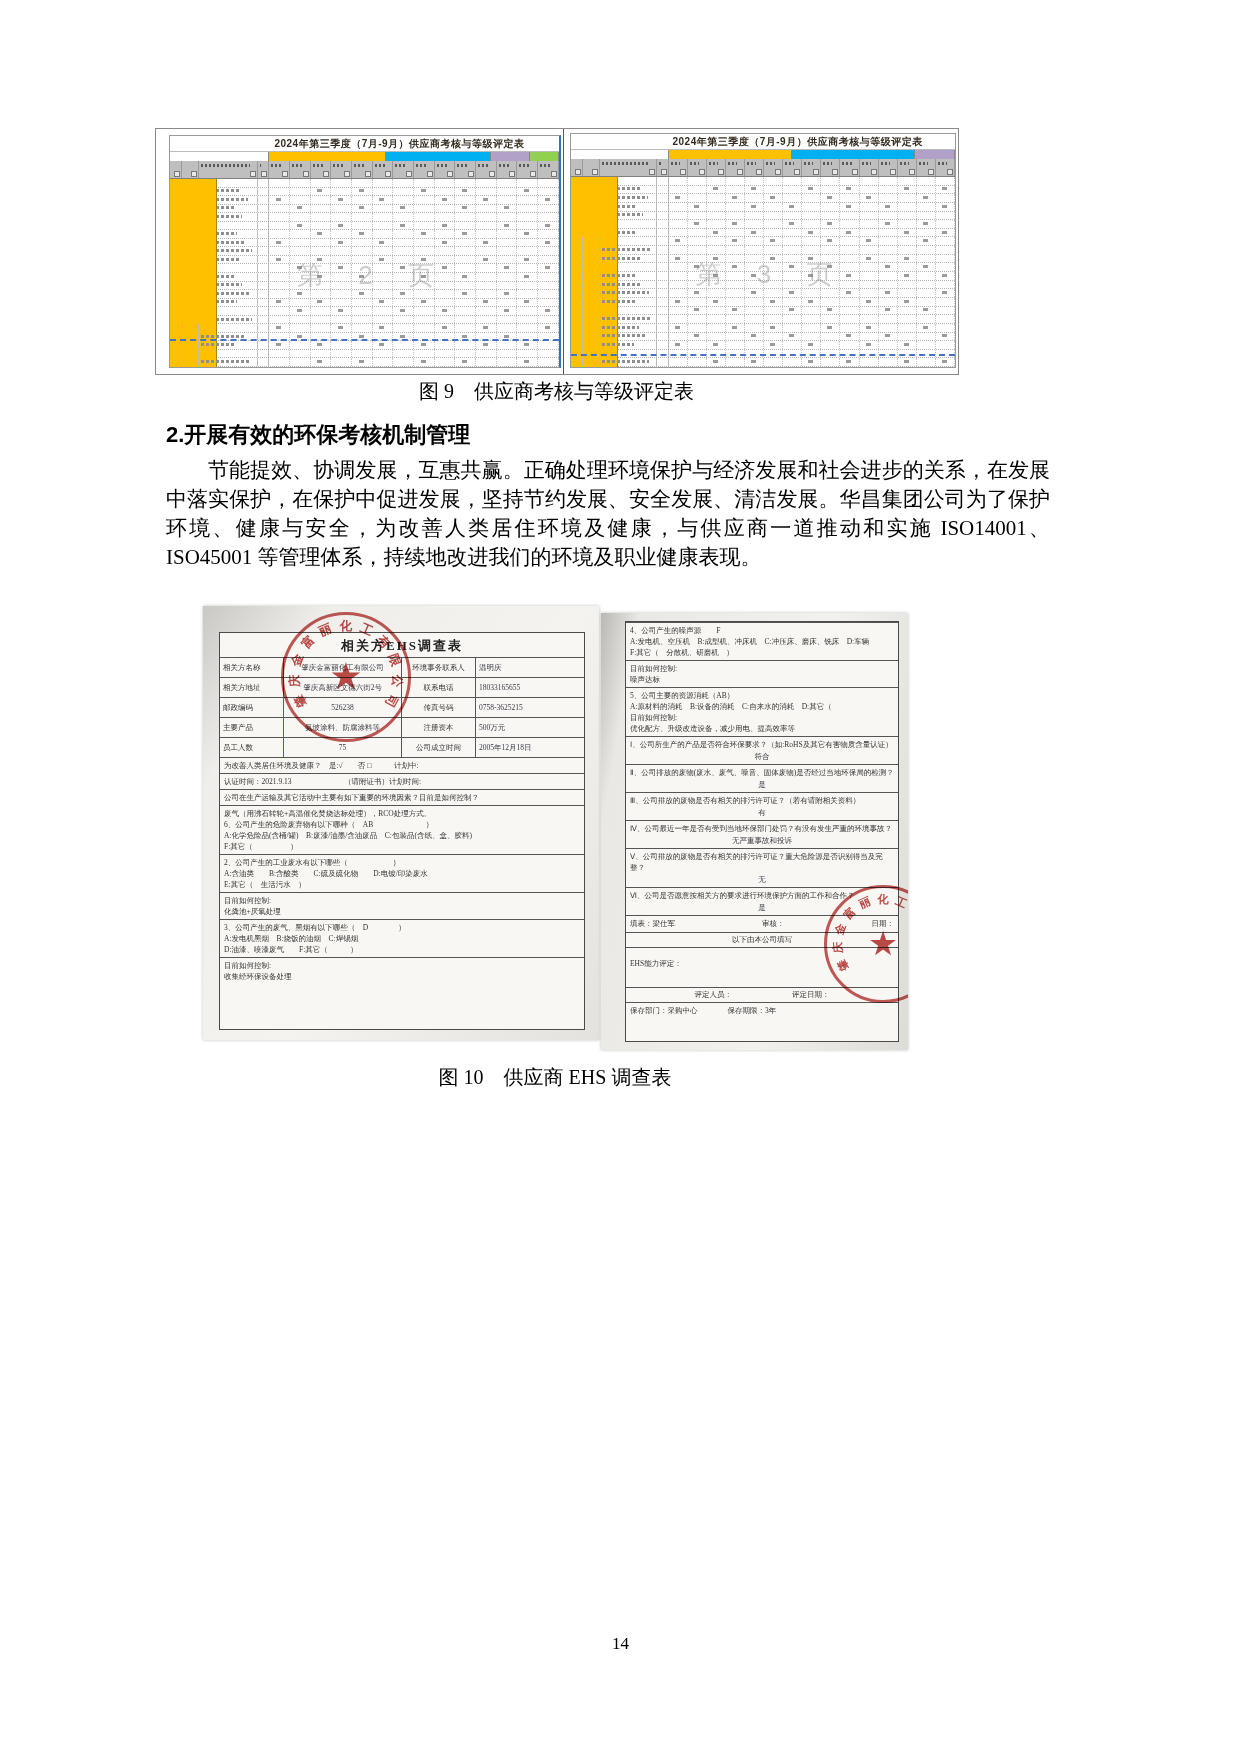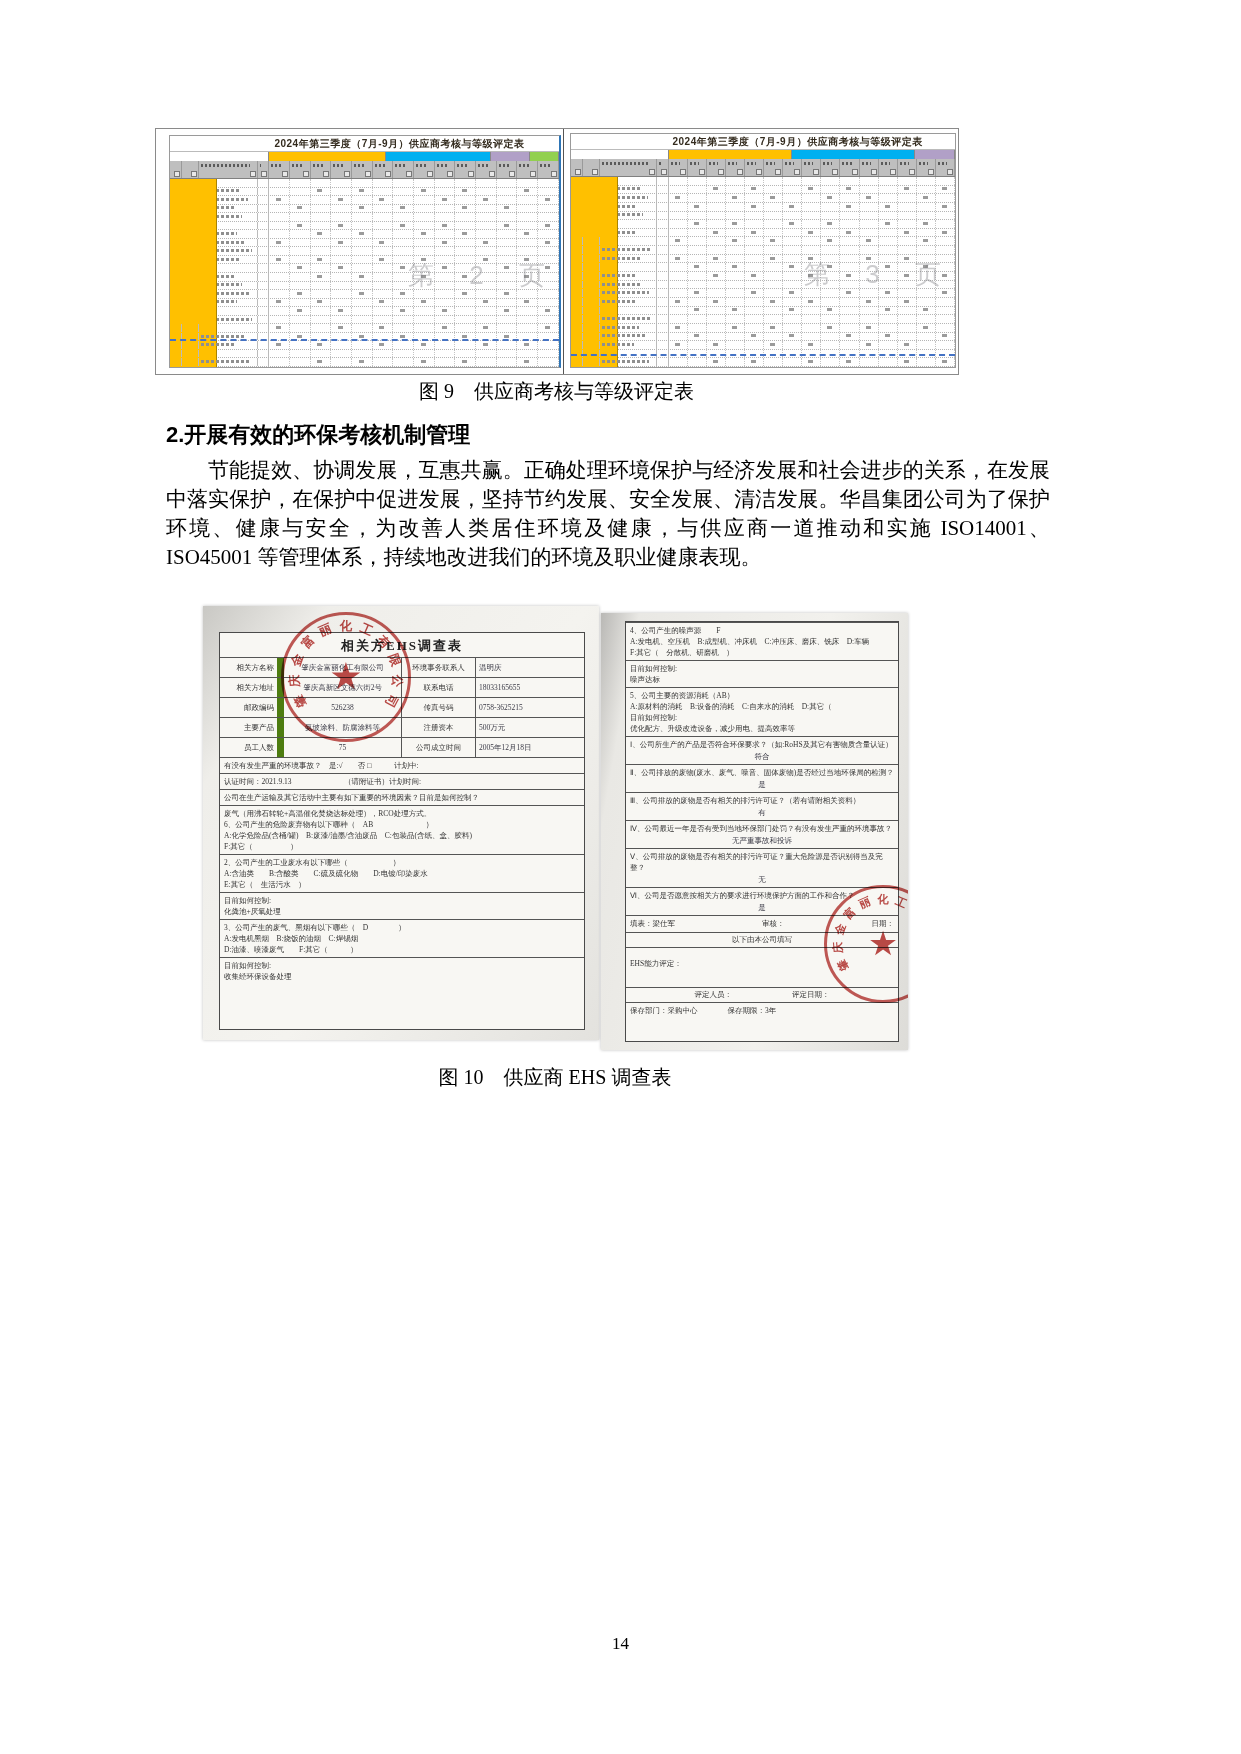--- a/index.html
+++ b/index.html
@@ -32,21 +32,21 @@
   .sheet-body{position:relative;flex:1;display:flex;flex-direction:column;}
   .s-row{flex:1;display:flex;border-bottom:1px dotted #b5b5b5;}
   .s-cell{box-sizing:border-box;border-right:1px dotted #c4c4c4;position:relative;}
   .s-cell.labelcol{border-right:1px solid #bbb;}
   .strip{position:absolute;left:2px;top:50%;height:3px;margin-top:-2px;
     background:repeating-linear-gradient(90deg,#8f8f8f 0 3px,transparent 3px 5px);}
   .mark{position:absolute;left:50%;top:50%;width:5px;height:3px;margin:-2px 0 0 -3px;background:#9b9b9b;}
   .ysec{position:absolute;left:0;top:0;bottom:0;width:46px;background:#ffc000;
     border-right:1px solid #a98400;}
   .pagebreak{position:absolute;left:0;right:0;border-top:2px dashed #4472c4;}
-  .watermark{position:absolute;left:16px;right:0;top:42%;text-align:right;
+  .watermark{position:absolute;left:16px;right:0;top:42%;text-align:center;
     font-size:26px;letter-spacing:14px;color:rgba(120,120,125,.38);
     font-family:"Liberation Sans",sans-serif;pointer-events:none;}
   
   .caption{position:absolute;left:155px;width:803px;text-align:center;font-size:20px;color:#000;}
   .cap9{top:378px;}
   .cap10{top:1064px;left:120px;width:870px;}
   .heading{position:absolute;left:166px;top:420px;font-family:"Liberation Sans",sans-serif;
     font-weight:bold;font-size:22px;color:#000;}
   .bodytext{position:absolute;left:166px;top:456px;width:884px;font-size:21px;
     line-height:29px;text-align:justify;text-indent:2em;color:#000;}
@@ -59,21 +59,21 @@
   .photo.pright{left:398px;top:7px;width:307px;height:437px;
     background:linear-gradient(100deg,#b9b8b5 0%,#e9e8e4 10%,#f2f1ed 60%,#dddcd8 100%);}
   .paper{position:absolute;background:#f8f7f3;border:1px solid #4a4a4a;
     font-size:7.5px;line-height:11px;color:#333;}
   .pleft .paper{left:16px;top:26px;right:14px;bottom:10px;}
   .pright .paper{left:24px;top:8px;right:9px;bottom:8px;}
   .form-title{font-size:13px;font-weight:bold;text-align:center;height:24px;line-height:26px;
     letter-spacing:2px;color:#222;}
   .inforow{display:flex;border-top:1px solid #555;height:19px;line-height:19px;}
   .inforow > div{box-sizing:border-box;padding:0 3px;overflow:hidden;white-space:nowrap;}
-  .inforow .c1{width:64px;border-right:7px solid #4d7c0f;text-align:right;}
+  .inforow .c1{width:64px;border-right:1px solid #4d7c0f;text-align:left;}
   .inforow .c2{width:118px;border-right:1px solid #555;text-align:center;}
   .inforow .c3{width:74px;border-right:1px solid #555;text-align:center;}
   .inforow .c4{flex:1;}
   .fblock{border-top:1px solid #555;padding:2px 4px;}
   .fblock .ln{white-space:pre-wrap;}
   .qa-q{padding:2px 4px 0 4px;border-top:1px solid #555;}
   .qa-a{text-align:center;padding:1px 0 2px 0;color:#222;}
   .center-row{text-align:center;border-top:1px solid #555;height:14px;line-height:14px;}
   .tallbox{border-top:1px solid #555;height:40px;padding:10px 4px;box-sizing:border-box;}
   .sign-row{display:flex;border-top:1px solid #555;height:16px;line-height:16px;padding:0 4px;
@@ -1645,21 +1645,21 @@
             <div class="c3">注册资本</div>
             <div class="c4 hand">500万元</div>
           </div>
           <div class="inforow">
             <div class="c1">员工人数</div>
             <div class="c2 hand">75</div>
             <div class="c3">公司成立时间</div>
             <div class="c4 hand">2005年12月18日</div>
           </div>
           <div class="fblock">
-            <div class="ln">有没有发生严重的环境事故？　是:√　　否 □　　　计划中:</div>
+            <div class="ln">为改善人类居住环境及健康？　是:√　　否 □　　　计划中:</div>
           </div>
           <div class="fblock">
             <div class="ln">认证时间：2021.9.13　　　　　　　（请附证书）计划时间:</div>
           </div>
           <div class="fblock">
             <div class="ln">公司在生产运输及其它活动中主要有如下重要的环境因素？目前是如何控制？</div>
           </div>
           <div class="fblock">
             <div class="ln">废气（用沸石转轮+高温催化焚烧达标处理），RCO处理方式。</div>
             <div class="ln">6、公司产生的危险废弃物有以下哪种（　AB　　　　　　　）</div>

